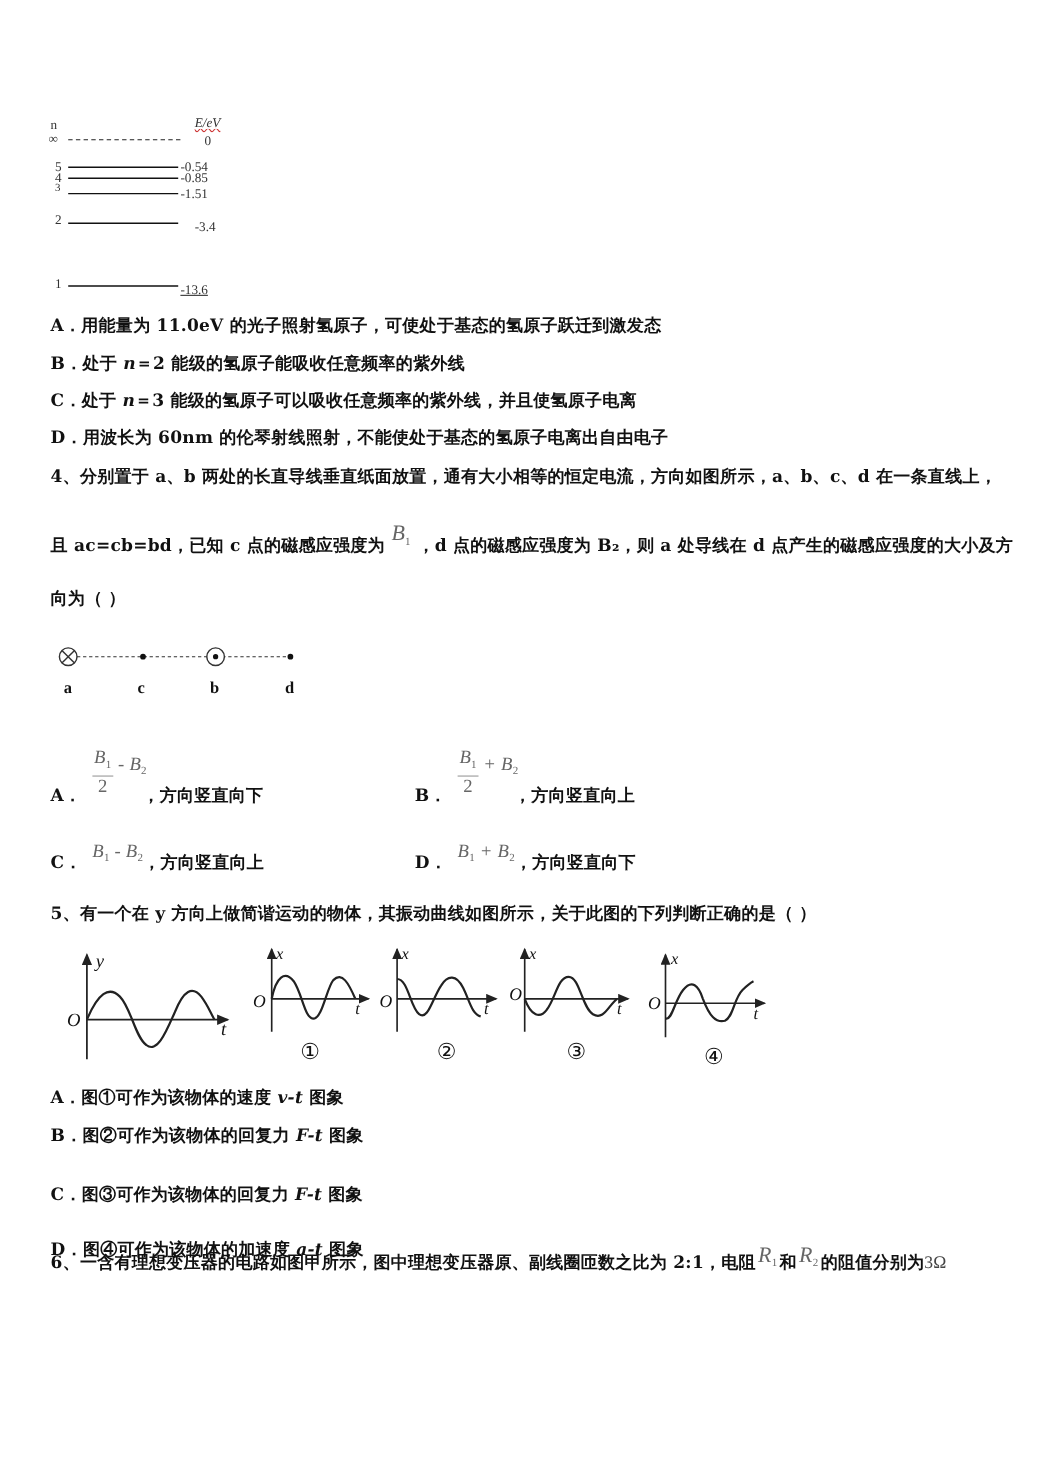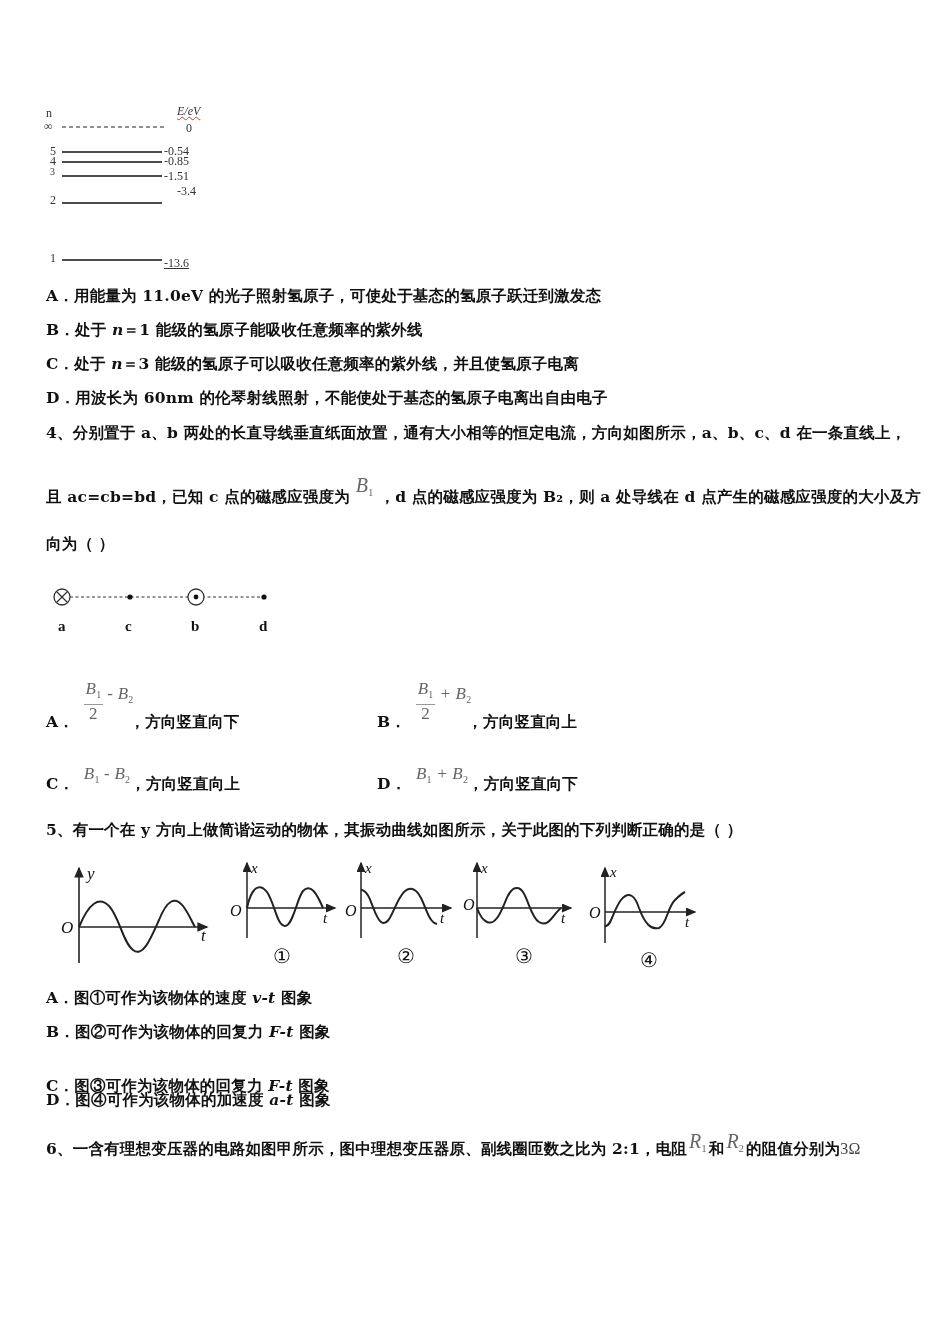--- a/index.html
+++ b/index.html
@@ -33,30 +33,30 @@
   <span class="abs lvl-label it" style="left:137px;top:4px;text-decoration:underline wavy #c33;text-decoration-thickness:1px;">E/eV</span>
   <span class="abs lvl-label" style="left:4px;top:19px;">∞</span>
   <span class="abs lvl-label" style="left:146px;top:21px;">0</span>
   <span class="abs lvl-label" style="left:10px;top:44px;">5</span>
   <span class="abs lvl-label" style="left:124px;top:44px;">-0.54</span>
   <span class="abs lvl-label" style="left:10px;top:54px;">4</span>
   <span class="abs lvl-label" style="left:124px;top:54px;text-align:center;">-0.85</span>
   <span class="abs lvl-label" style="left:10px;top:66px;font-size:10px;">3</span>
   <span class="abs lvl-label" style="left:124px;top:69px;">-1.51</span>
   <span class="abs lvl-label" style="left:10px;top:93px;">2</span>
-  <span class="abs lvl-label" style="left:137px;top:84px;">-3.4</span>
+  <span class="abs lvl-label" style="left:137px;top:99px;">-3.4</span>
   <span class="abs lvl-label" style="left:10px;top:151px;">1</span>
   <span class="abs lvl-label" style="left:124px;top:156px;text-decoration:underline;">-13.6</span>
 </div>
 
 <div class="line" style="top:286px;">
   <span>A．</span><span>用能量为 11.0eV 的光子照射氢原子，可使处于基态的氢原子跃迁到激发态</span>
 </div>
 <div class="line" style="top:320px;">
-  <span>B．</span><span>处于 </span><span class="it">n</span><span>＝1 能级的氢原子能吸收任意频率的紫外线</span>
+  <span>B．</span><span>处于 </span><span class="it">n</span><span>＝2 能级的氢原子能吸收任意频率的紫外线</span>
 </div>
 <div class="line" style="top:354px;">
   <span>C．</span><span>处于 </span><span class="it">n</span><span>＝3 能级的氢原子可以吸收任意频率的紫外线，并且使氢原子电离</span>
 </div>
 <div class="line" style="top:388px;">
   <span>D．</span><span>用波长为 60nm 的伦琴射线照射，不能使处于基态的氢原子电离出自由电子</span>
 </div>
 
 <div class="line" style="top:423px;">4、分别置于 a、b 两处的长直导线垂直纸面放置，通有大小相等的恒定电流，方向如图所示，a、b、c、d 在一条直线上，</div>
 <div class="line" style="top:484px;">
@@ -159,19 +159,19 @@
 
 <div class="line" style="top:988px;">
   <span>A．</span><span>图①可作为该物体的速度 </span><span class="it">v-t</span><span> 图象</span>
 </div>
 <div class="line" style="top:1022px;">
   <span>B．</span><span>图②可作为该物体的回复力 </span><span class="it">F-t</span><span> 图象</span>
 </div>
 <div class="line" style="top:1064px;margin-top:12px;">
   <span>C．</span><span>图③可作为该物体的回复力 </span><span class="it">F-t</span><span> 图象</span>
 </div>
-<div class="line" style="top:1090px;">
+<div class="line" style="top:1126px;">
   <span>D．</span><span>图④可作为该物体的加速度 </span><span class="it">a-t</span><span> 图象</span>
 </div>
 
 <div class="line" style="top:1136px;">
   <span>6、一含有理想变压器的电路如图甲所示，图中理想变压器原、副线圈匝数之比为 2:1，电阻</span><span class="math" style="font-size:20px;position:relative;top:-6px;margin:0 2px;"><span>R</span><span class="sub">1</span></span><span>和</span><span class="math" style="font-size:20px;position:relative;top:-6px;margin:0 2px;"><span>R</span><span class="sub">2</span></span><span>的阻值分别为</span><span class="serif-light" style="font-size:16px;color:#444;">3Ω</span>
 </div>
 
 </body></html>

